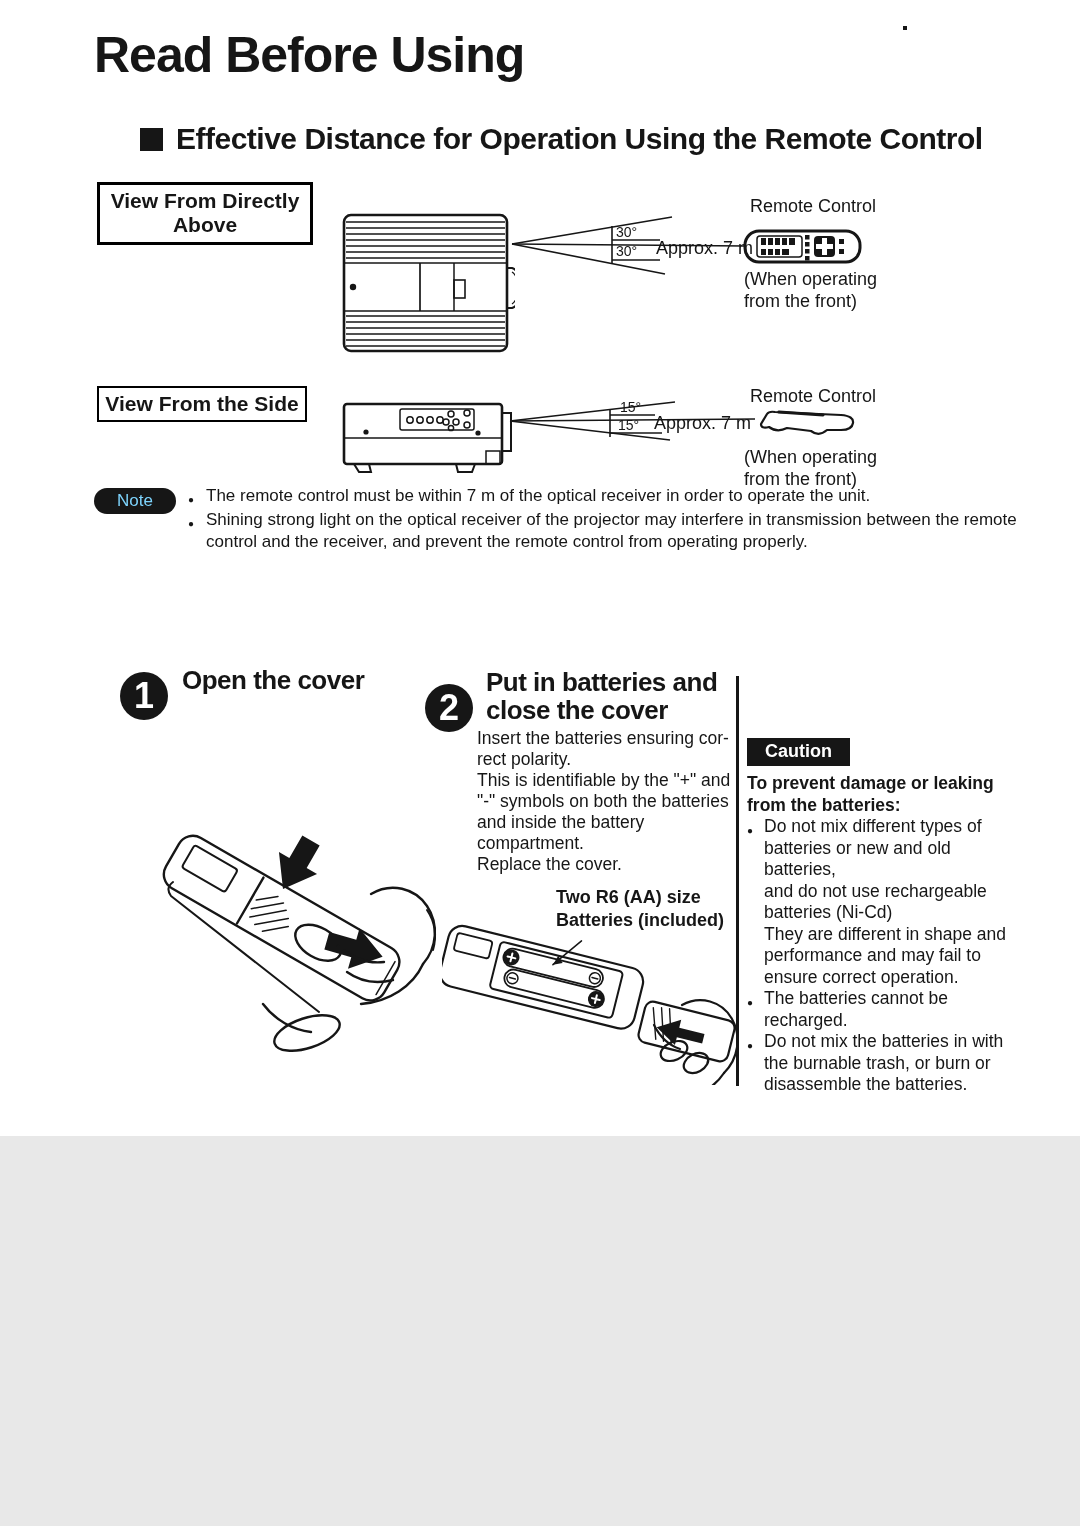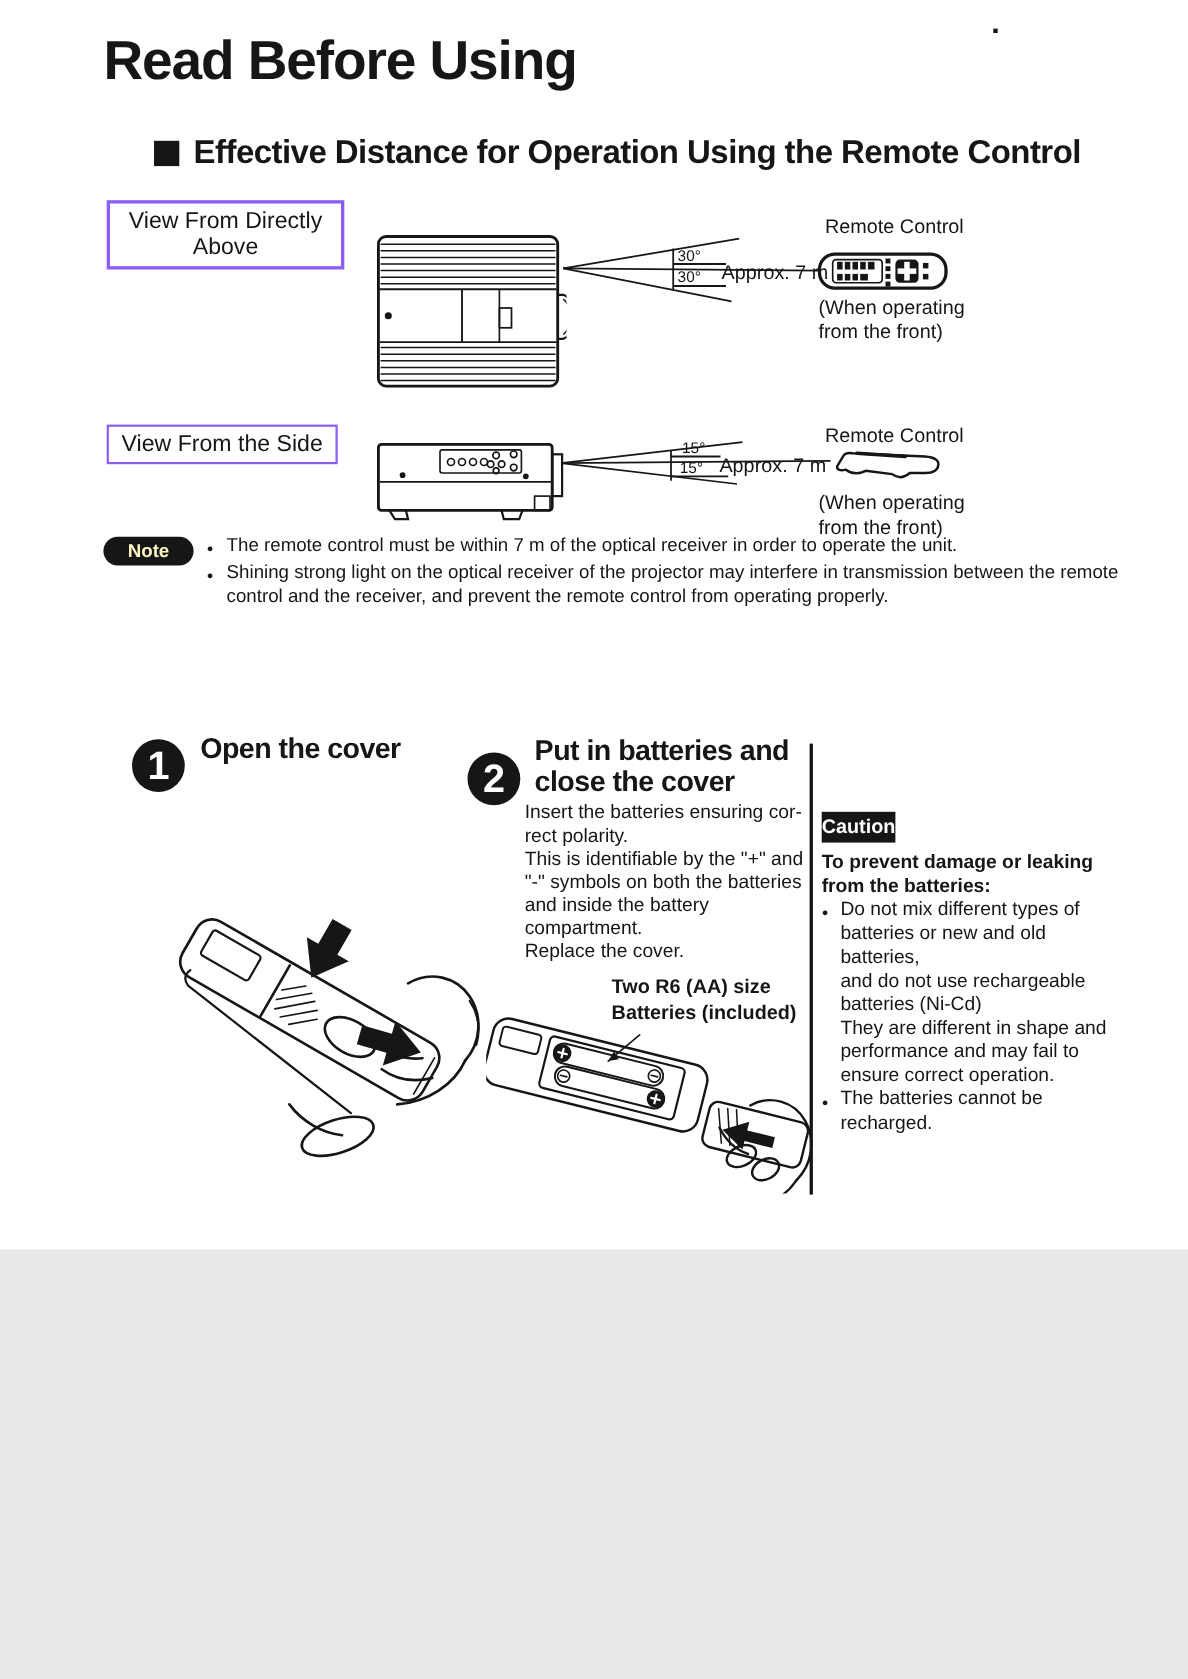--- a/index.html
+++ b/index.html
@@ -6,34 +6,34 @@
   .page {
     position:relative; width:1080px; height:1136px; margin:0 auto;
     background:#ffffff; color:#161616;
     font-family:"Liberation Sans", sans-serif; overflow:hidden;
   }
   .abs { position:absolute; }
   .pre { white-space:pre-line; }
   .h1 { font-size:50px; font-weight:bold; letter-spacing:-1px; }
   .sec-heading { display:flex; align-items:center; gap:13px; font-size:30px; font-weight:bold; letter-spacing:-0.5px; }
   .sq { width:23px; height:23px; background:#161616; flex:0 0 auto; }
-  .label-box { border:3px solid #8b5cf6; text-align:center; font-weight:normal; font-size:21px; line-height:1.16; padding:4px 6px; background:#fff; }
+  .label-box { border:3px solid #000000; text-align:center; font-weight:bold; font-size:21px; line-height:1.16; padding:4px 6px; background:#fff; }
   .small-lbl { font-size:14px; }
   .diag-lbl { font-size:18px; }
   .op-note { font-size:18px; line-height:22px; }
-  .pill { background:#161616; color:#fef9c3; font-weight:bold; font-size:17px; width:82px; height:26px; border-radius:13px; display:flex; align-items:center; justify-content:center; }
+  .pill { background:#161616; color:#7dd3fc; font-weight:normal; font-size:17px; width:82px; height:26px; border-radius:13px; display:flex; align-items:center; justify-content:center; }
   .note-list, .caution-list { list-style:none; margin:0; padding:0; }
   .note-list li { position:relative; padding-left:18px; font-size:17px; line-height:22.5px; margin-bottom:1px; }
   .note-list li::before, .caution-list li::before { content:"●"; position:absolute; left:0; top:4px; font-size:10px; }
   .step-circle { width:48px; height:48px; border-radius:50%; background:#161616; color:#fff; font-weight:bold; font-size:36px; display:flex; align-items:center; justify-content:center; }
   .step-title { font-size:26px; font-weight:bold; letter-spacing:-0.5px; line-height:28px; }
   .step-body { font-size:17.5px; line-height:21.5px; }
   .caption { font-size:18px; line-height:23px; }
   .divider { width:3px; background:#161616; }
-  .caution-badge { background:#161616; color:#fff; font-weight:bold; font-size:18px; padding:3px 0 4px; display:inline-block; }
+  .caution-badge { background:#161616; color:#fff; font-weight:bold; font-size:18px; padding:3px 18px 4px; display:inline-block; }
   .caution-heading { font-size:17.5px; font-weight:bold; line-height:22px; }
   .caution-list li { position:relative; padding-left:17px; font-size:17.5px; line-height:21.5px; }
   .page-num { font-size:36px; }
   .artifact { opacity:0.45; }
   svg { display:block; }
 </style>
 </head>
 <body>
 
 <div class="page">
@@ -278,20 +278,23 @@
   <ul class="abs caution-list" style="left:747px; top:816px; width:280px;">
     <li class="pre">Do not mix different types of
 batteries or new and old batteries,
 and do not use rechargeable
 batteries (Ni-Cd)
 They are different in shape and
 performance and may fail to
 ensure correct operation.</li>
     <li class="pre">The batteries cannot be
 recharged.</li>
+    <li class="pre">Do not mix the batteries in with
+the burnable trash, or burn or
+disassemble the batteries.</li>
   </ul>
 
   <div class="abs page-num" style="left:60px; top:1376px;">6</div>
 
   <div class="abs artifact" style="left:46px; top:1432px; height:94px; border-left:3px dotted #777;"></div>
   <div class="abs artifact" style="left:58px; top:1500px; width:3px; height:3px; background:#555;"></div>
   <div class="abs artifact" style="left:122px; top:1508px; width:3px; height:3px; background:#555;"></div>
 
 </div>
 

